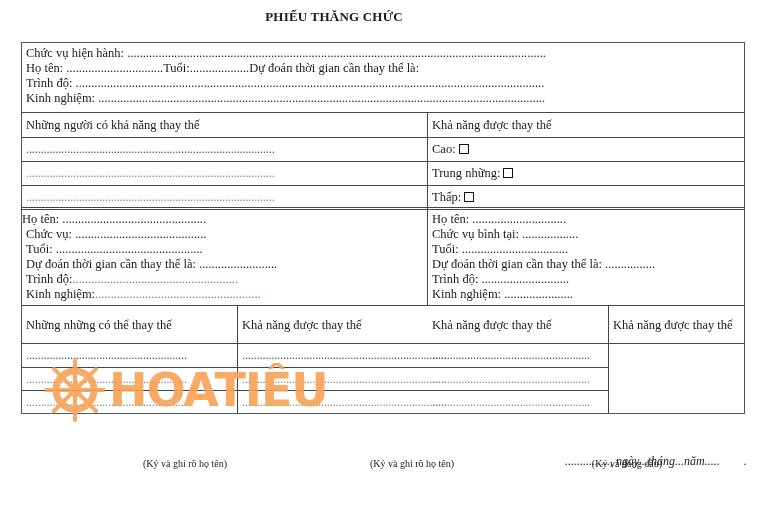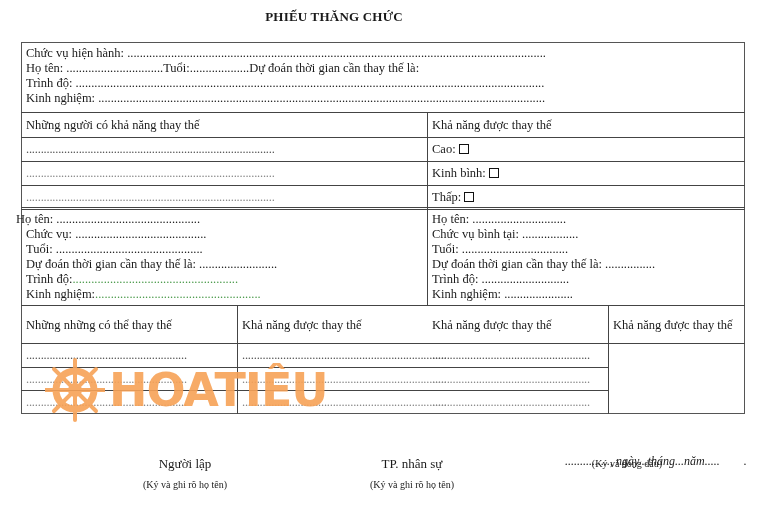--- a/index.html
+++ b/index.html
@@ -60,24 +60,24 @@
 <div class="line" style="left:427px; top:112px; width:1px; height:193px;"></div>
 
 <div class="txt" style="left:26px; top:118px;">Những người có khả năng thay thế</div>
 <div class="txt" style="left:432px; top:118px;">Khả năng được thay thế</div>
 
 <div class="txt dots" style="left:26px; top:142px;">.....................................................................................</div>
 <div class="txt dots light" style="left:26px; top:166px;">.....................................................................................</div>
 <div class="txt dots light" style="left:26px; top:190px;">.....................................................................................</div>
 
 <div class="txt" style="left:432px; top:142px;"><span>Cao:</span><span class="chk"></span></div>
-<div class="txt" style="left:432px; top:166px;"><span>Kinh bình:</span><span class="chk"></span></div>
+<div class="txt" style="left:432px; top:166px;"><span>Trung những:</span><span class="chk"></span></div>
 <div class="txt" style="left:432px; top:190px;"><span>Thấp:</span><span class="chk"></span></div>
 
-<div class="txt" style="left:16px; top:212px;">Họ tên: ..............................................</div>
+<div class="txt" style="left:22px; top:212px;">Họ tên: ..............................................</div>
 <div class="txt" style="left:26px; top:227px;">Chức vụ: ..........................................</div>
 <div class="txt" style="left:26px; top:242px;">Tuổi: ...............................................</div>
 <div class="txt" style="left:26px; top:257px;">Dự đoán thời gian cần thay thế là: .........................</div>
 <div class="txt" style="left:26px; top:272px;"><span>Trình độ:</span><span class="green">.....................................................</span></div>
 <div class="txt" style="left:26px; top:287px;"><span>Kinh nghiệm:</span><span class="green">.....................................................</span></div>
 
 <div class="txt" style="left:432px; top:212px;text-align:center;">Họ tên: ..............................</div>
 <div class="txt" style="left:432px; top:227px;">Chức vụ bình tại: ..................</div>
 <div class="txt" style="left:432px; top:242px;">Tuổi: ..................................</div>
 <div class="txt" style="left:432px; top:257px;">Dự đoán thời gian cần thay thế là: ................</div>
@@ -116,22 +116,20 @@
       <line x1="9" y1="11" x2="51" y2="53" stroke-width="4"></line>
       <line x1="51" y1="11" x2="9" y2="53" stroke-width="4"></line>
     </g>
   </svg>
   <span class="word">HOATIÊU</span>
 </div>
 
 <div class="date"><span>..............., ngày...tháng...năm.....</span><span style="margin-left:24px;">.</span></div>
 
 <div class="sig" style="left:95px; top:453px; width:180px;">
-  <div>Người lập</div>
   <div class="sub">(Ký và ghi rõ họ tên)</div>
 </div>
 <div class="sig" style="left:322px; top:453px; width:180px;">
-  <div>TP. nhân sự</div>
   <div class="sub">(Ký và ghi rõ họ tên)</div>
 </div>
 <div class="sig" style="left:537px; top:453px; width:180px;">
   <div class="sub">(Ký và đóng dấu)</div>
 </div>
 
 </body></html>

